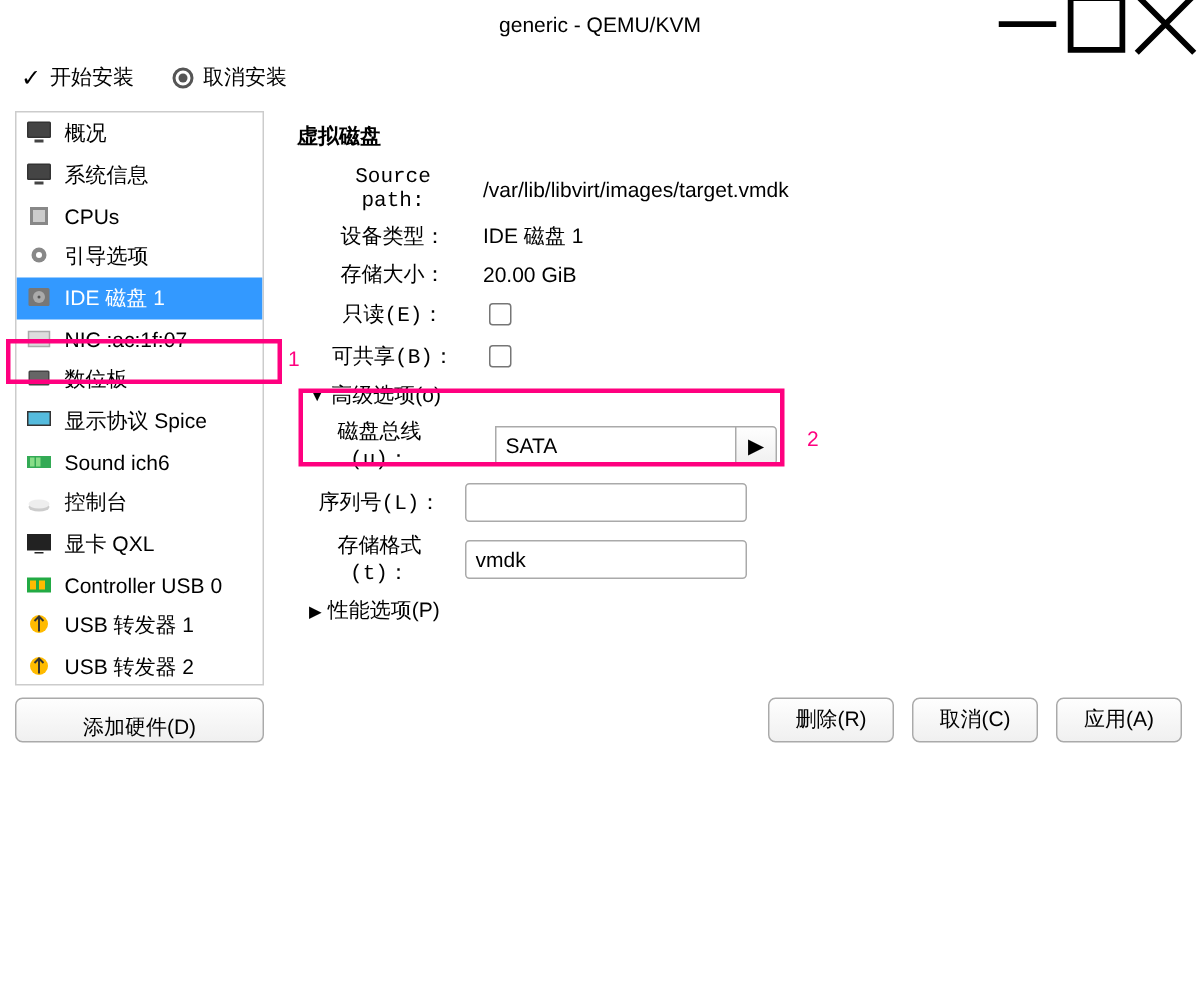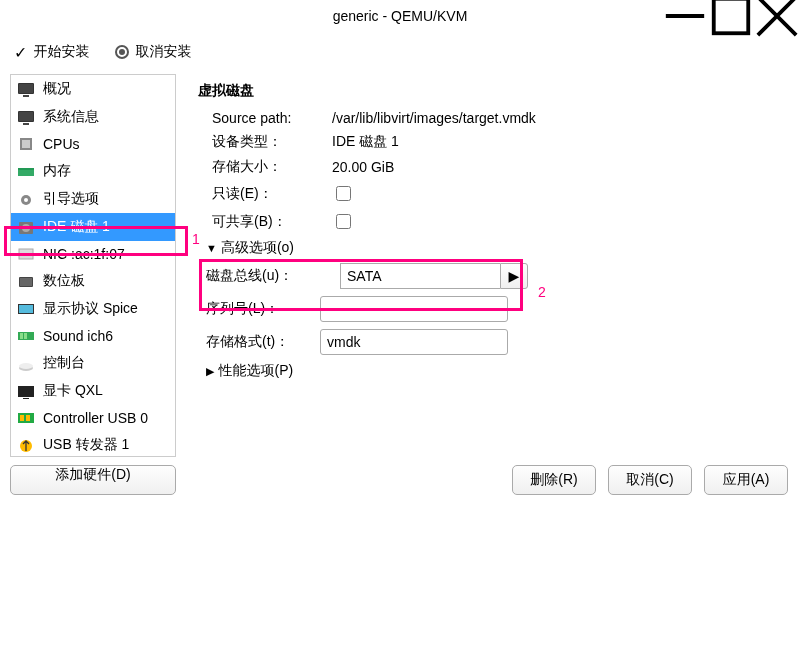--- a/index.html
+++ b/index.html
@@ -10,30 +10,30 @@
   .titlebar .controls { margin-left: auto; display: flex; }
   .titlebar .controls .ctl { width: 46px; height: 32px; display: flex; align-items: center; justify-content: center; color: #000; }
   .toolbar { height: 40px; display: flex; align-items: center; padding-left: 14px; gap: 26px; }
   .toolbar .item { display: flex; align-items: center; gap: 6px; color: #000; }
   .toolbar .check { color: #000; font-size: 16px; }
   .toolbar .radio { width: 14px; height: 14px; border-radius: 50%; border: 2px solid #555; display: inline-flex; align-items: center; justify-content: center; }
   .toolbar .radio::after { content: ""; width: 6px; height: 6px; background: #555; border-radius: 50%; }
   .container { display: flex; flex: 1; min-height: 0; }
   .sidebar { width: 186px; display: flex; flex-direction: column; padding: 2px 10px 8px 10px; }
   .hwlist { flex: 1; border: 1px solid #ccc; overflow: hidden; background: #fff; }
-  .hwitem { display: flex; align-items: flex-end; gap: 8px; padding: 5px 6px; white-space: nowrap; }
+  .hwitem { display: flex; align-items: flex-start; gap: 8px; padding: 5px 6px; white-space: nowrap; }
   .hwitem.selected { background: #3399ff; color: #fff; }
   .icon { width: 18px; height: 16px; flex: 0 0 18px; }
   .icon svg { width: 100%; height: 100%; }
-  .addbtn { margin-top: 8px; height: 30px; border: 1px solid #aaa; border-radius: 5px; background: linear-gradient(#fefefe,#f0f0f0); display:flex;align-items:flex-start;justify-content:center;}
+  .addbtn { margin-top: 8px; height: 30px; border: 1px solid #aaa; border-radius: 5px; background: linear-gradient(#fefefe,#f0f0f0); display:flex;align-items:flex-end;justify-content:center;}
   .main { flex: 1; position: relative; padding: 6px 10px 0 12px; }
   .section-title { font-weight: 700; margin: 4px 0 10px 0; font-family: Liberation Serif, serif; }
   .form { margin-left: 14px; }
   .row { display: flex; align-items: center; margin-bottom: 7px; }
-  .row .label { width: 100px; text-align: left; margin-right: 20px; }
+  .row .label { width: 100px; text-align: center; margin-right: 10px; font-family: Liberation Mono, monospace; }
   .row .value { }
   input[type="text"], .combo .combo-input { height: 26px; border: 1px solid #aaa; padding: 0 6px; font-size: 14px; }
   input[type="checkbox"] { width: 15px; height: 15px; }
   .expander { margin-left: 8px; margin-top: 4px; }
   .expander .hdr { display:flex; align-items:center; gap:4px; cursor: default; }
   .expander .hdr .tri { font-size: 11px; }
   .exp-body { margin-top: 6px; }
   .exp-body .row .label { width: 84px; }
   .combo { display:flex;padding-left:20px; }
   .combo .combo-input { width: 160px; border-right: none; border-radius: 0; }
@@ -104,27 +104,20 @@
           </div>
           <div class="hwitem">
             <span class="icon"><svg viewBox="0 0 18 16">
                 <rect x="3" y="2" width="12" height="12" fill="#888"></rect>
                 <rect x="5" y="4" width="8" height="8" fill="#ccc"></rect>
               </svg></span>
             <span>CPUs</span>
           </div>
           <div class="hwitem">
             <span class="icon"><svg viewBox="0 0 18 16">
-                <rect x="1" y="4" width="16" height="8" fill="#3a6"></rect>
-                <rect x="1" y="4" width="16" height="2" fill="#295"></rect>
-              </svg></span>
-            <span>内存</span>
-          </div>
-          <div class="hwitem">
-            <span class="icon"><svg viewBox="0 0 18 16">
                 <circle cx="9" cy="8" r="5" fill="#888"></circle>
                 <circle cx="9" cy="8" r="2" fill="#fff"></circle>
               </svg></span>
             <span>引导选项</span>
           </div>
           <div class="hwitem selected">
             <span class="icon"><svg viewBox="0 0 18 16">
                 <rect x="2" y="2" width="14" height="12" rx="1" fill="#777"></rect>
                 <circle cx="9" cy="8" r="4" fill="#aaa"></circle>
                 <circle cx="9" cy="8" r="1" fill="#555"></circle>

